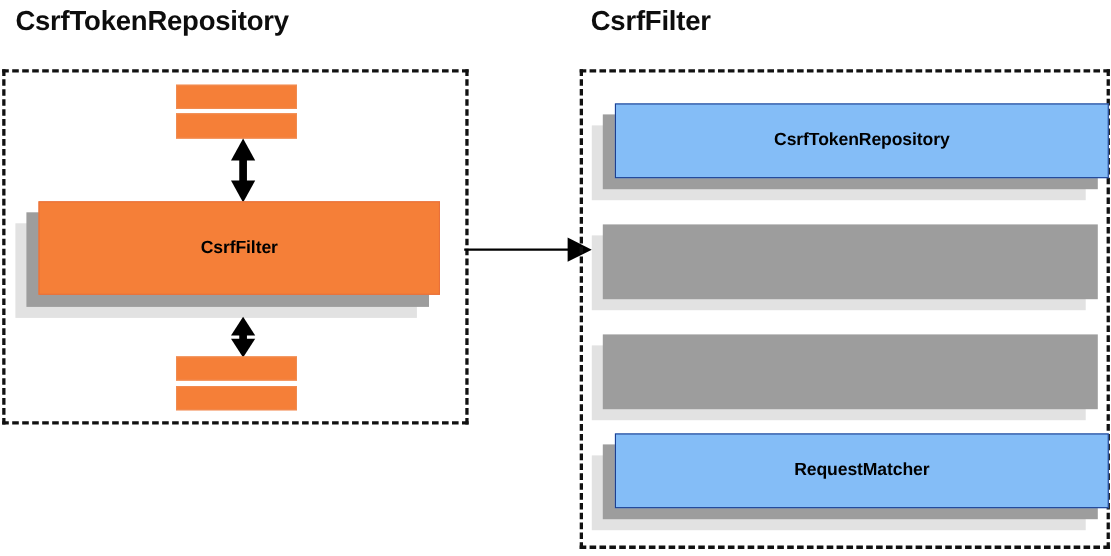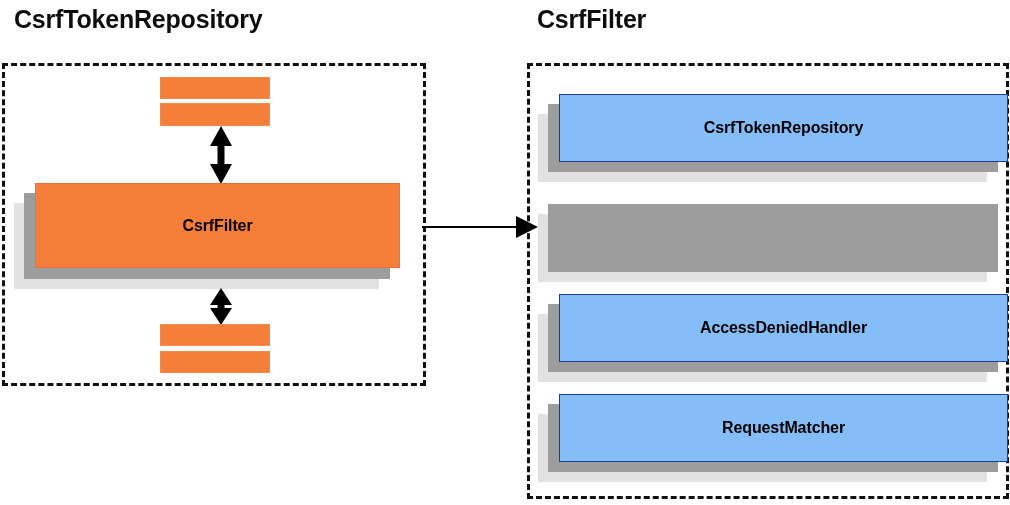--- a/index.html
+++ b/index.html
@@ -164,23 +164,20 @@
 </div>
 
 <div class="stack blue-node" id="node-csrftokenrequesthandler">
   <div class="layer-back"></div>
   <div class="layer-mid"></div>
 </div>
 
 <div class="stack blue-node" id="node-accessdeniedhandler">
   <div class="layer-back"></div>
   <div class="layer-mid"></div>
-  <div class="layer-face face-blue">
-    <span class="node-label">AccessDeniedHandler</span>
-  </div>
 </div>
 
 <div class="stack blue-node" id="node-requestmatcher">
   <div class="layer-back"></div>
   <div class="layer-mid"></div>
   <div class="layer-face face-blue">
     <span class="node-label">RequestMatcher</span>
   </div>
 </div>
 

